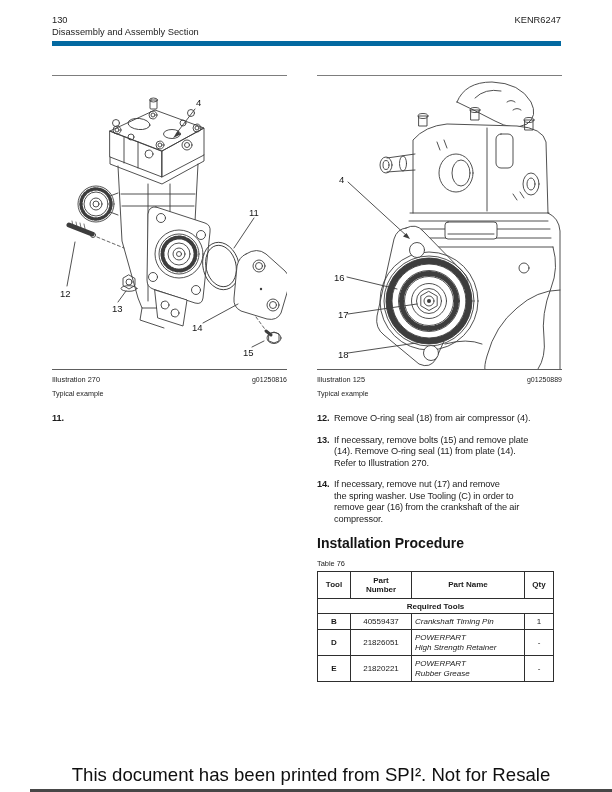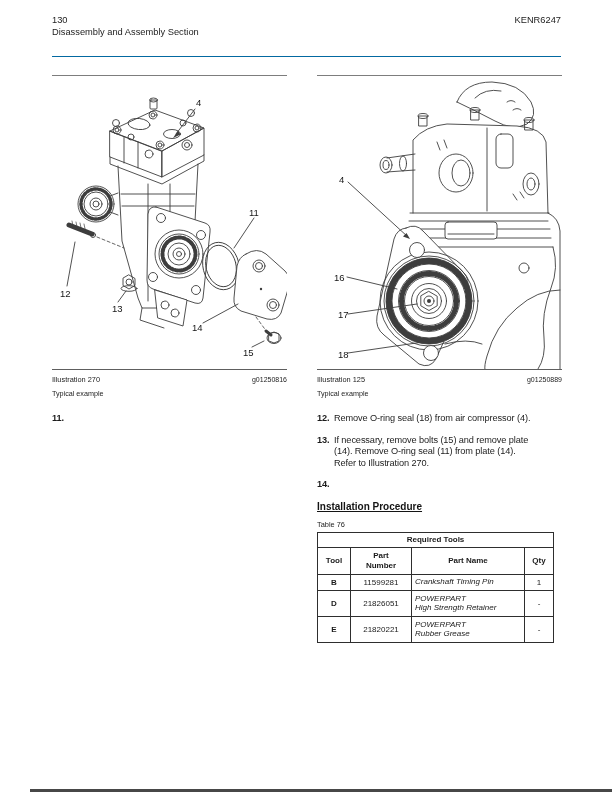--- a/index.html
+++ b/index.html
@@ -4,41 +4,41 @@
 <style>
   * { margin:0; padding:0; box-sizing:border-box; }
   html,body { background:#888; }
   .page {
     position:relative; width:612px; height:792px; background:#ffffff;
     font-family:"Liberation Sans","DejaVu Sans",sans-serif; color:#1c1c1c;
     overflow:hidden; margin:0 auto;
   }
   
   .header { position:absolute; left:52px; top:15px; width:509px;
-    border-bottom:1px solid #0369a1; padding-bottom:18px; }
+    border-bottom:5px solid #0369a1; padding-bottom:3px; }
   .header-row { display:flex; justify-content:space-between; align-items:flex-start; }
   .hdr-left { font-size:9.3px; line-height:11.5px; }
   .hdr-code { font-size:9.3px; line-height:11.5px; }
   
   .col { position:absolute; top:75px; }
   .col-left  { left:52px;  width:235px; }
   .col-right { left:317px; width:245px; }
   .illus-frame { border-top:1.5px solid #7d7d7d; border-bottom:1.2px solid #5e5e5e;
     height:295px; position:relative; overflow:hidden; background:#fff; }
   .illus-frame svg { display:block; }
   .illus-caption-row { display:flex; justify-content:space-between; align-items:baseline; margin-top:5px; }
   .illus-label { font-size:7.4px; }
   .illus-code  { font-size:7px; }
   .typical { font-size:7.2px; margin-top:5px; }
   .steps { margin-top:15px; }
   .step { display:flex; font-size:9.2px; line-height:11.5px; letter-spacing:-0.1px; margin-bottom:10px; }
   .step-num { font-weight:bold; width:17px; flex:none; }
   .step-text { white-space:pre-line; }
   
-  .install-heading { font-size:10px; font-weight:bold; color:#141414;text-decoration:underline; }
+  .install-heading { font-size:14px; font-weight:bold; color:#141414; }
   .table-label { font-size:7.4px; margin-top:8px; }
   table.tools { border-collapse:collapse; table-layout:fixed; width:236px; margin-top:3px;
     font-size:8px; color:#1a1a1a; }
   table.tools th, table.tools td { border:1px solid #2e2e2e; padding:1px 3px; vertical-align:middle; }
   .t-title { text-align:center; font-weight:bold; height:15px; }
   th.colhead { text-align:center; font-weight:bold; white-space:pre-line; height:27px; line-height:9.5px; }
   td.c { text-align:center; }
   td.tool-cell { text-align:center; font-weight:bold; }
   td.name-cell { white-space:pre-line; line-height:9.5px;font-style:italic; }
   tr.r-short td { height:16px; }
@@ -266,47 +266,51 @@
         <span class="step-text">Remove O-ring seal (18) from air compressor (4).</span>
       </div>
       <div class="step">
         <span class="step-num">13.</span>
         <span class="step-text">If necessary, remove bolts (15) and remove plate
 (14). Remove O-ring seal (11) from plate (14).
 Refer to Illustration 270.</span>
       </div>
       <div class="step">
         <span class="step-num">14.</span>
+        <span class="step-text">If necessary, remove nut (17) and remove
+the spring washer. Use Tooling (C) in order to
+remove gear (16) from the crankshaft of the air
+compressor.</span>
       </div>
     </div>
 
     <div class="install-heading">Installation Procedure</div>
     <div class="table-label">Table 76</div>
 
     <table class="tools">
       <colgroup>
           <col style="width:33px">
           <col style="width:61px">
           <col style="width:113px">
           <col style="width:29px">
         </colgroup>
       <tbody>
         <tr>
-          <td class="t-title" colspan="4">Required Tools</td>
-        </tr>
-        <tr>
           <th class="colhead">Tool</th>
           <th class="colhead">Part
 Number</th>
           <th class="colhead">Part Name</th>
           <th class="colhead">Qty</th>
         </tr>
+        <tr>
+          <td class="t-title" colspan="4">Required Tools</td>
+        </tr>
         <tr class="r-short">
           <td class="tool-cell">B</td>
-          <td class="c">11599281</td>
+          <td class="c">40559437</td>
           <td class="name-cell">Crankshaft Timing Pin</td>
           <td class="c">1</td>
         </tr>
         <tr class="r-tall">
           <td class="tool-cell">D</td>
           <td class="c">21826051</td>
           <td class="name-cell">POWERPART
 High Strength Retainer</td>
           <td class="c">-</td>
         </tr>
@@ -314,15 +318,16 @@
           <td class="tool-cell">E</td>
           <td class="c">21820221</td>
           <td class="name-cell">POWERPART
 Rubber Grease</td>
           <td class="c">-</td>
         </tr>
       </tbody>
     </table>
   </div>
 
+  <div class="footer">This document has been printed from SPI². Not for Resale</div>
   <div class="bottom-bar"></div>
 
 </div>
 
 </body></html>

